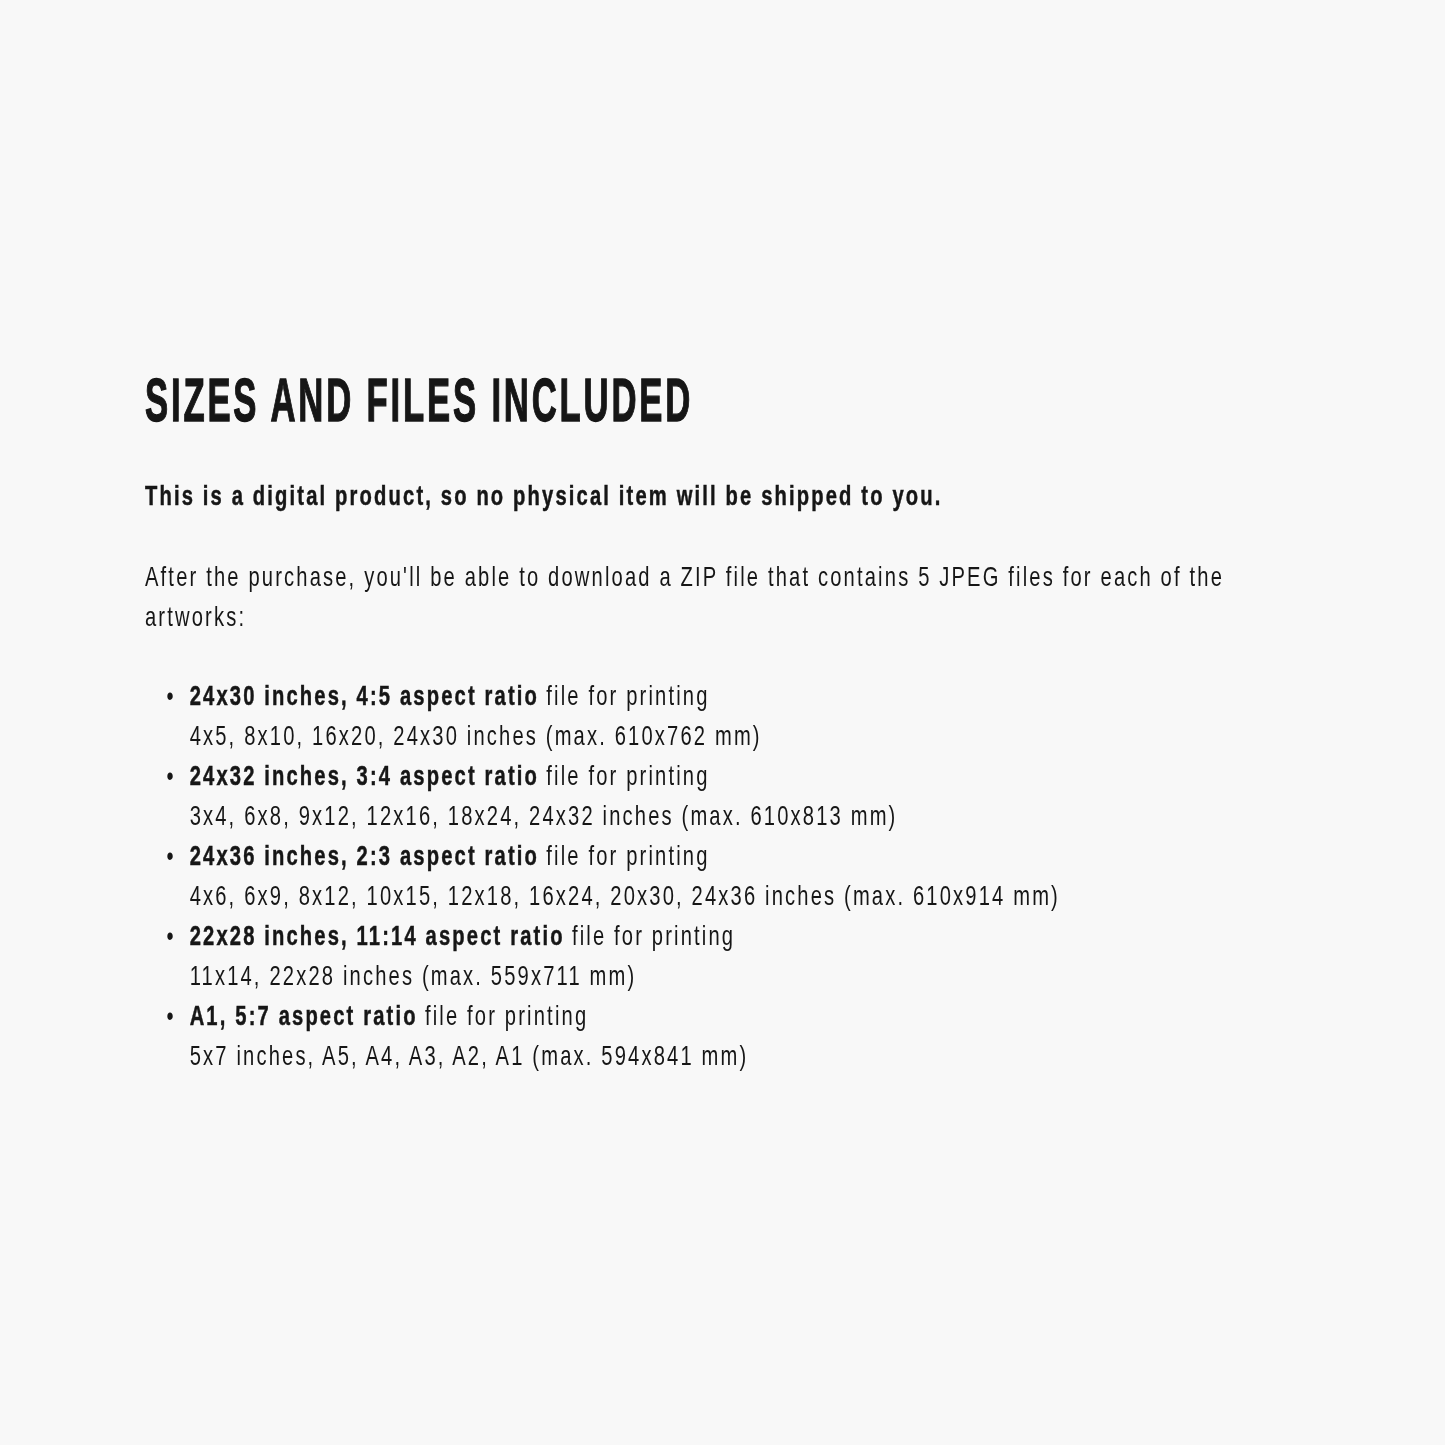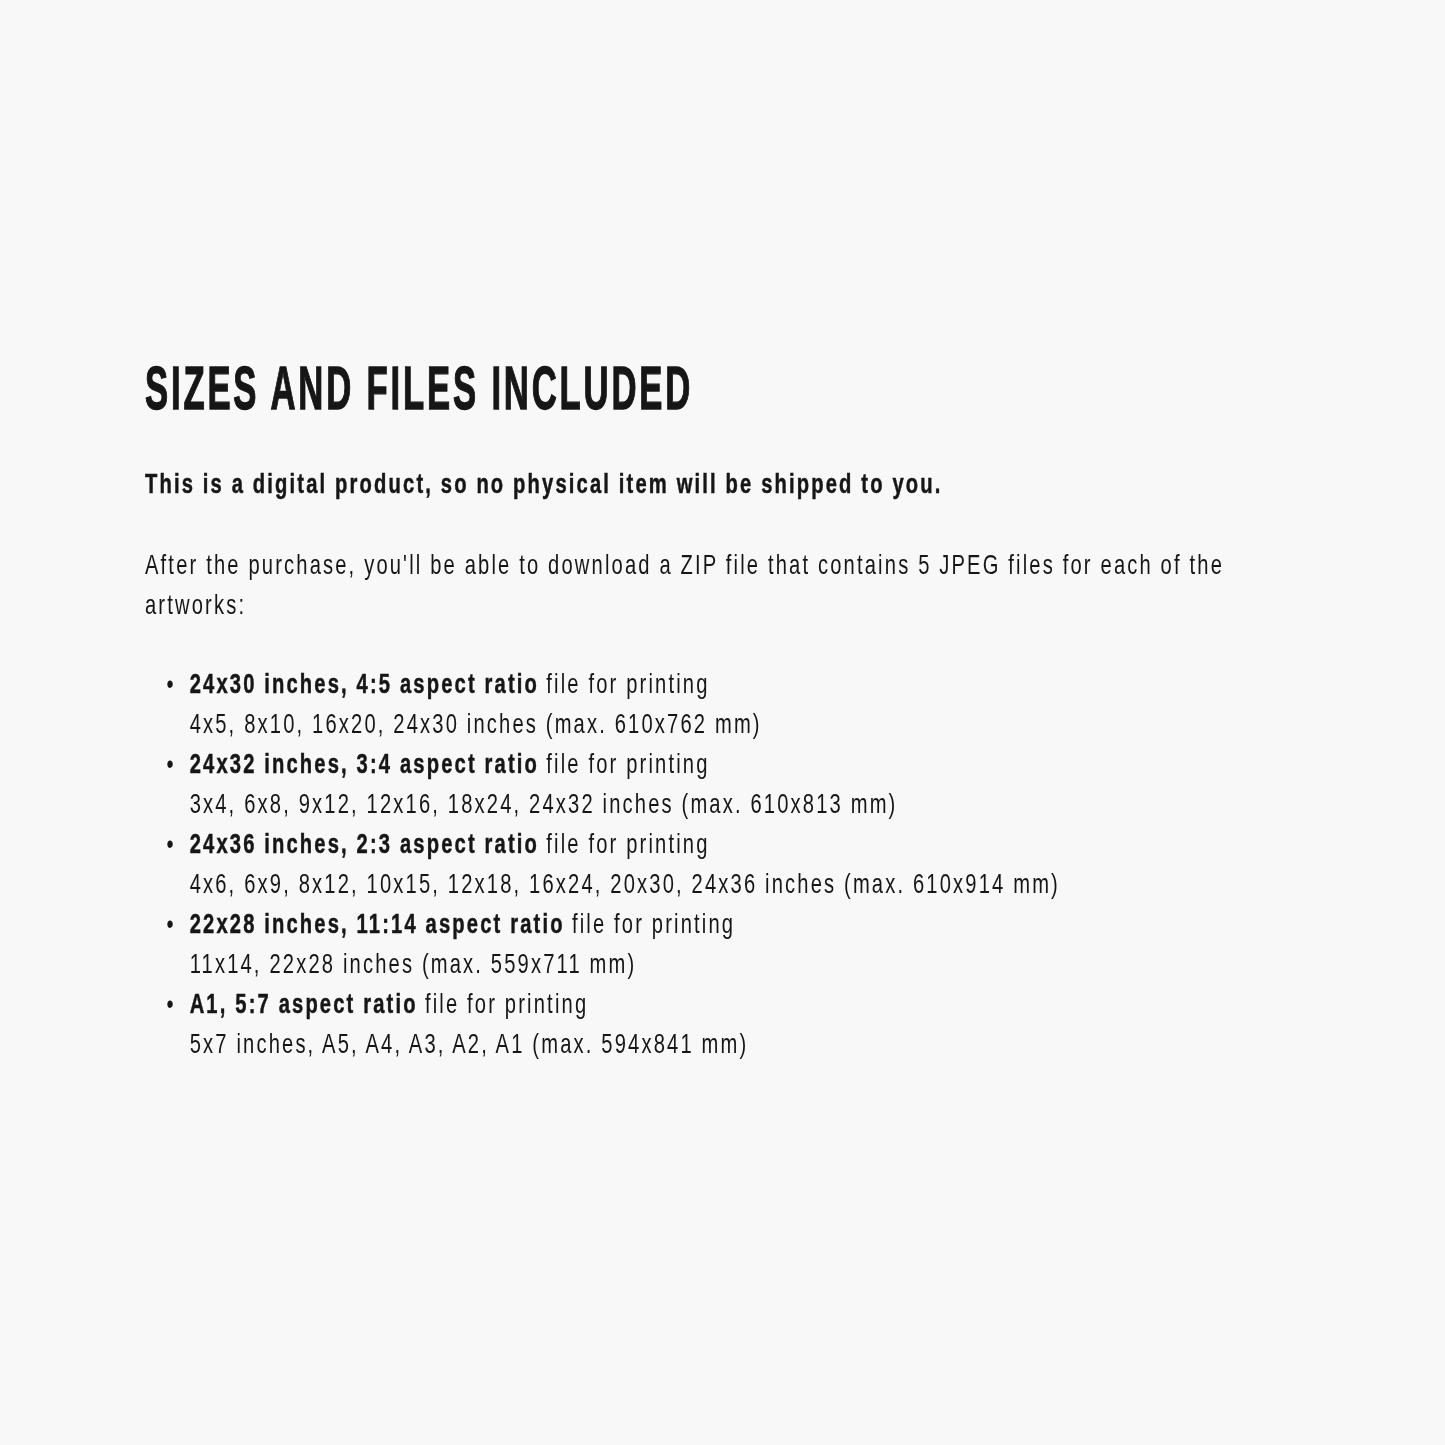--- a/index.html
+++ b/index.html
@@ -16,21 +16,21 @@
   }
   .canvas {
     position: relative;
     width: 1445px;
     height: 1445px;
     background: #f8f8f8;
   }
   .content {
     position: absolute;
     left: 145px;
-    top: 357px;
+    top: 369px;
     width: 1160px;
   }
   
   .page-title {
     margin: 0;
     font-size: 62px;
     line-height: 62px;
     font-weight: 700;
     letter-spacing: 5px;
     white-space: nowrap;

